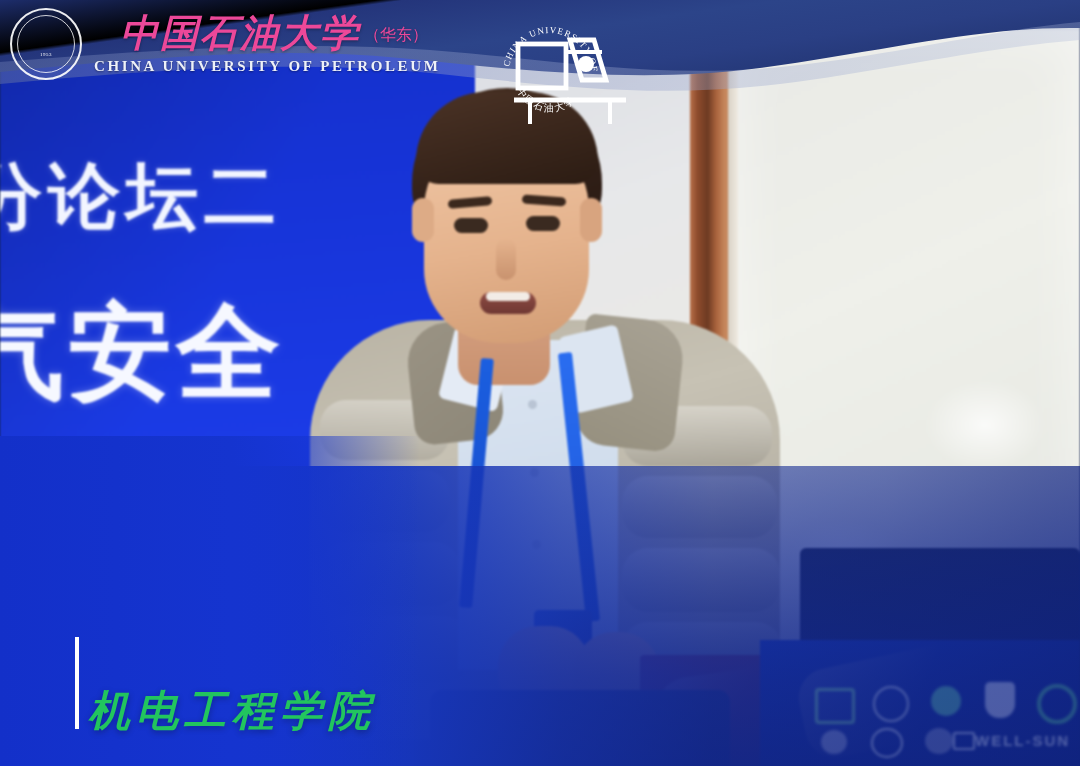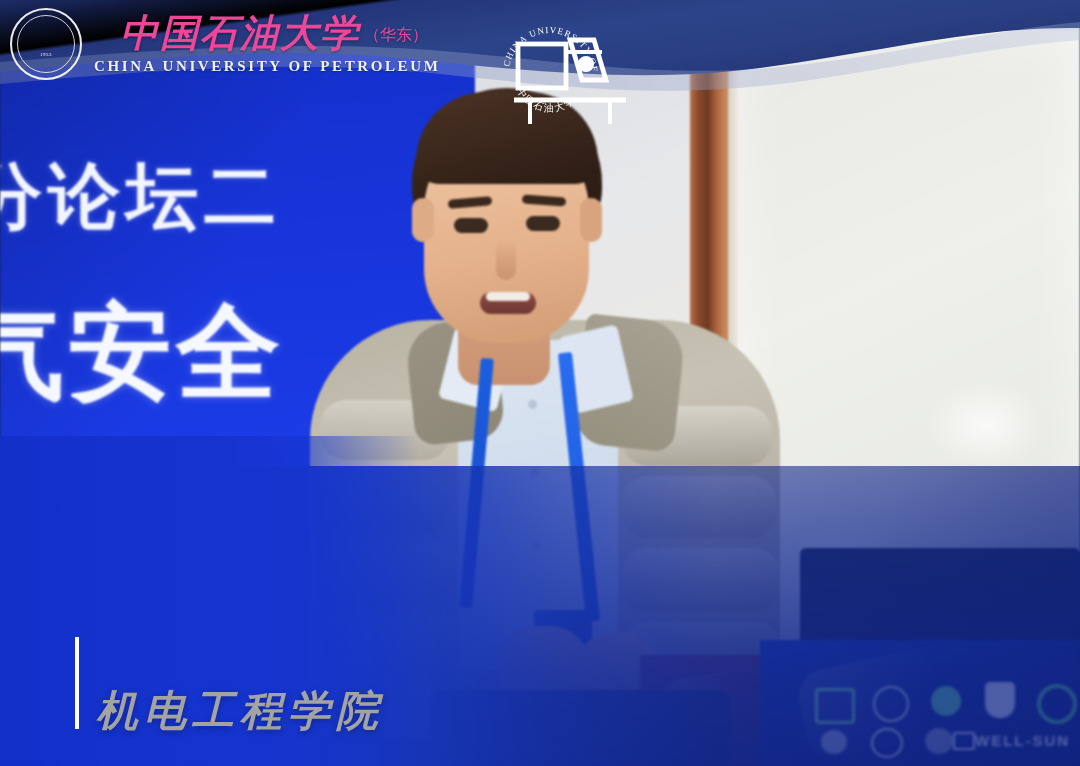--- a/index.html
+++ b/index.html
@@ -200,23 +200,23 @@
 
   .namebar{position:absolute;left:75px;top:637px;width:4px;height:92px;background:#ffffff;}
   .name{
     position:absolute;left:104px;top:620px;
     font-family:"DejaVu Serif","Liberation Serif",serif;
     font-size:55px;font-weight:700;color:#fff;letter-spacing:5px;
     font-style:italic;line-height:1;white-space:nowrap;
     text-shadow:0 2px 6px rgba(0,0,0,.3);
   }
   .affil{
-    position:absolute;left:96px;top:690px;
+    position:absolute;left:88px;top:690px;
     font-family:"DejaVu Serif","Liberation Serif",serif;
-    font-size:42px;font-weight:700;color:#a3a3a3;letter-spacing:6px;
+    font-size:42px;font-weight:700;color:#22c55e;letter-spacing:6px;
     font-style:italic;line-height:1;white-space:nowrap;
     text-shadow:0 2px 6px rgba(0,0,0,.3);
   }
 
   
   .sponsors{position:absolute;left:815px;bottom:8px;width:265px;height:78px;
     opacity:.30;filter:blur(1.6px);}
   .sp{position:absolute;}
   .sp-g{left:0px;top:8px;width:34px;height:30px;border:3px solid #6fbf9a;border-radius:4px;}
   .sp-c1{left:58px;top:6px;width:32px;height:32px;border-radius:50%;border:2px solid #cfd8ea;}

